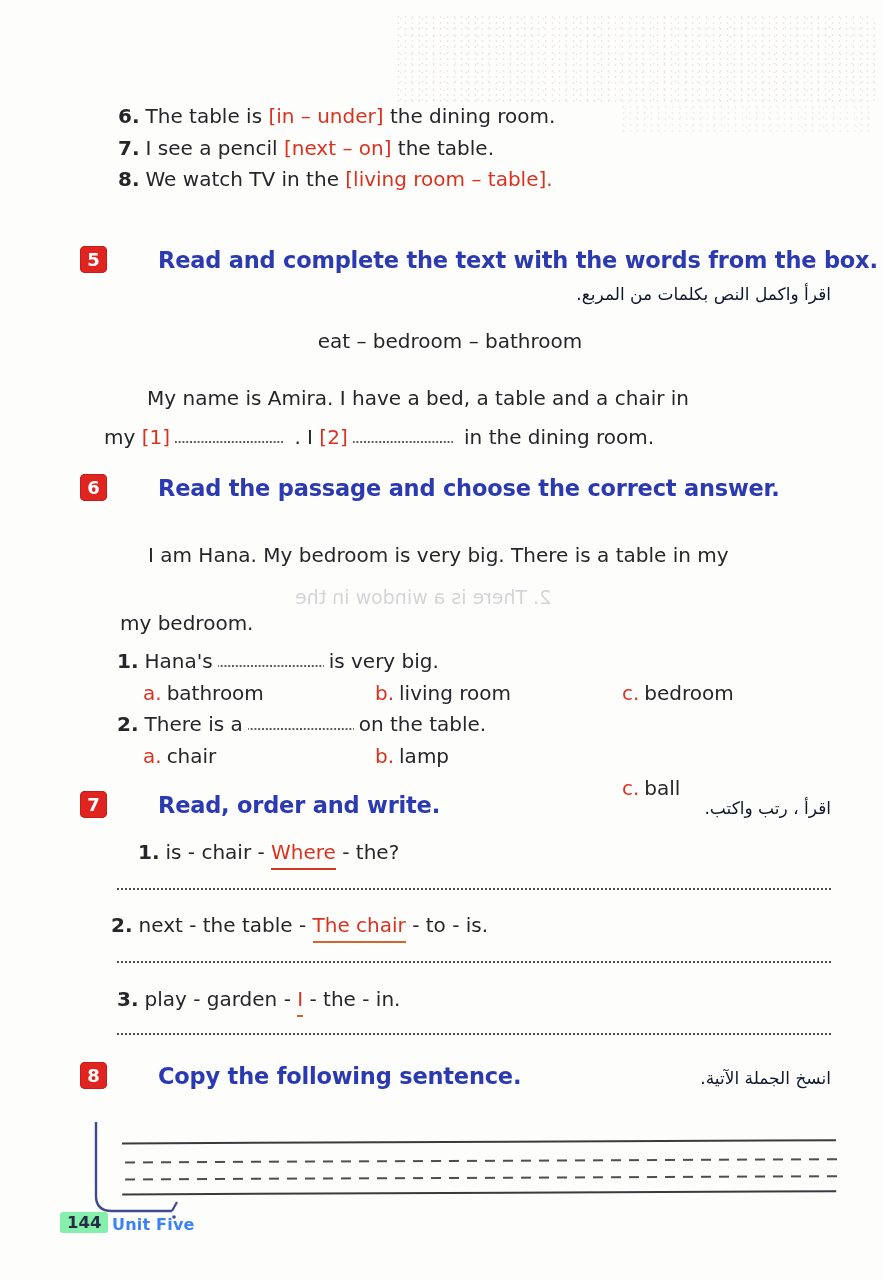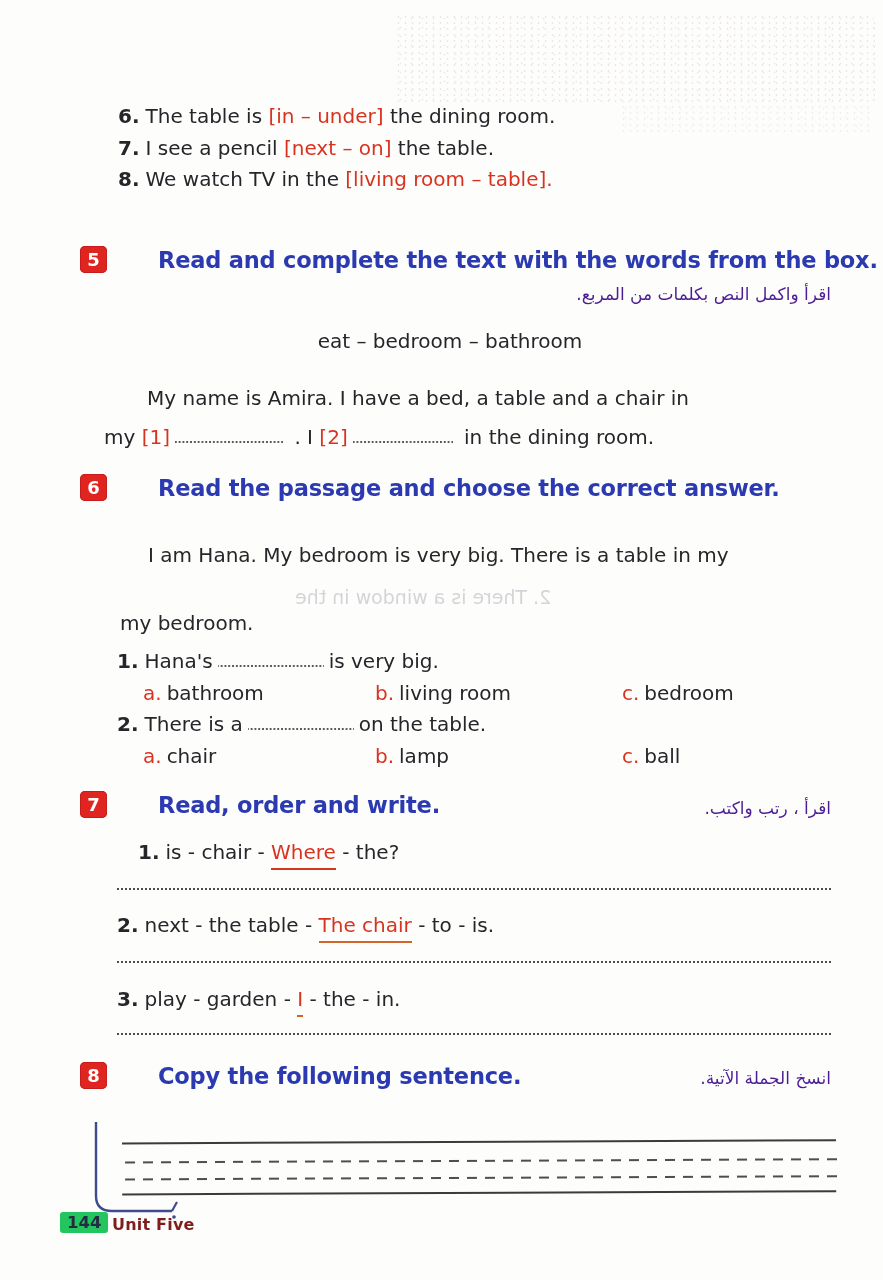--- a/index.html
+++ b/index.html
@@ -27,21 +27,21 @@
   .red{color:#d93320;}
   
   .hdr{display:flex; align-items:center; gap:12px;}
   .hbox{
     width:27px; height:27px; flex:0 0 27px; background:#e02420; color:#fff;
     border-radius:5px; font-weight:bold; font-size:18px;
     display:flex; align-items:center; justify-content:center;
     box-shadow:0 0 0 1px #c51d1a inset;
   }
   .htitle{font-size:22.5px; font-weight:bold; color:#2c3ab1; letter-spacing:-0.2px; white-space:nowrap;margin-left:39px;}
-  .ar{font-size:17px; color:#4c1d95; direction:rtl; white-space:nowrap;}
+  .ar{font-size:17px; color:#0f172a; direction:rtl; white-space:nowrap;}
   .body20{font-size:20px; white-space:nowrap;}
   .dots-inline{
     display:inline-block; height:5px;
     background-image:radial-gradient(circle,#5a5a5a 0.9px,transparent 1.2px);
     background-size:3.8px 3.8px; background-repeat:repeat-x; background-position:bottom;
     margin:0 5px;
   }
   .ansline{
     height:5px;
     background-image:radial-gradient(circle,#4d4d4d 0.9px,transparent 1.2px);
@@ -52,23 +52,23 @@
   .opt{position:absolute; font-size:20px; white-space:nowrap;}
   .ol{color:#d93320; padding-right:5px;}
   .solidline{height:2px; background:#3b3b3f;}
   .dashline{
     height:2.4px;
     background-image:repeating-linear-gradient(90deg,#4e4e52 0 10px,transparent 10px 18px);
   }
   .writegroup{transform:rotate(-0.25deg);}
   .pageno{
     font-size:16.5px; font-weight:bold; color:#232c42;
-    background:#22c55e; border-radius:3px; padding:1px 7px;
+    background:#86efac; border-radius:3px; padding:1px 7px;
   }
-  .unit{font-size:16px; font-weight:bold; color:#7f1d1d; letter-spacing:.2px;}
+  .unit{font-size:16px; font-weight:bold; color:#3b82f6; letter-spacing:.2px;}
 </style>
 </head>
 <body>
 
 <div class="page">
 
   <div class="abs speckle" style="left:395px;top:14px;width:480px;height:92px;"></div>
   <div class="abs speckle" style="left:620px;top:104px;width:255px;height:30px;opacity:.18;"></div>
 
   <div class="abs bleed" style="left:295px;top:586px;">2. There is a window in the</div>
@@ -114,35 +114,35 @@
     <span class="opt" style="left:375px;top:681px;"><span class="ol">b.</span><span>living room</span></span>
     <span class="opt" style="left:622px;top:681px;"><span class="ol">c.</span><span>bedroom</span></span>
   </div>
 
   <div class="abs body20" style="left:117px;top:712px;">
     <span class="num">2.</span><span>There is a</span><span class="dots-inline" style="width:106px;"></span><span>on the table.</span>
   </div>
   <div>
     <span class="opt" style="left:143px;top:744px;"><span class="ol">a.</span><span>chair</span></span>
     <span class="opt" style="left:375px;top:744px;"><span class="ol">b.</span><span>lamp</span></span>
-    <span class="opt" style="left:622px;top:744px;"><span class="ol">c.</span><span>ball</span></span>
+    <span class="opt" style="left:622px;top:776px;"><span class="ol">c.</span><span>ball</span></span>
   </div>
 
   <div class="abs hdr" style="left:80px;top:791px;">
     <div class="hbox">7</div>
     <div class="htitle">Read, order and write.</div>
   </div>
   <div class="abs ar" style="right:52px;top:798px;">اقرأ ، رتب واكتب.</div>
 
   <div class="abs body20" style="left:102px;top:840px;margin-left:36px;">
     <span class="num">1.</span><span>is - chair - </span><span class="hl-red">Where</span><span> - the?</span>
   </div>
   <div class="abs ansline" style="left:117px;top:886px;width:714px;"></div>
 
-  <div class="abs body20" style="left:117px;top:913px;text-align:right;">
+  <div class="abs body20" style="left:111px;top:913px;text-align:right;">
     <span class="num">2.</span><span>next - the table - </span><span class="hl-org">The chair</span><span> - to - is.</span>
   </div>
   <div class="abs ansline" style="left:117px;top:959px;width:714px;"></div>
 
   <div class="abs body20" style="left:117px;top:987px;">
     <span class="num">3.</span><span>play - garden - </span><span class="hl-org">I</span><span> - the - in.</span>
   </div>
   <div class="abs ansline" style="left:117px;top:1031px;width:714px;"></div>
 
   <div class="abs hdr" style="left:80px;top:1062px;">

